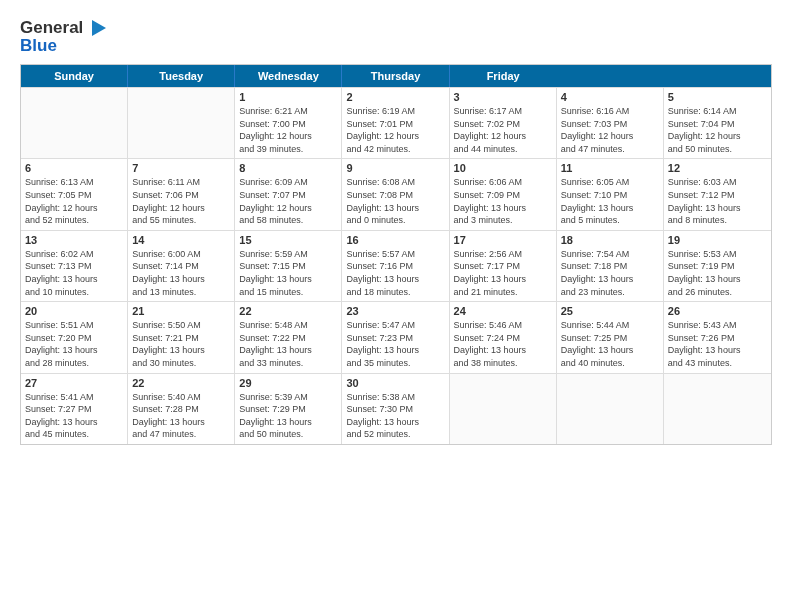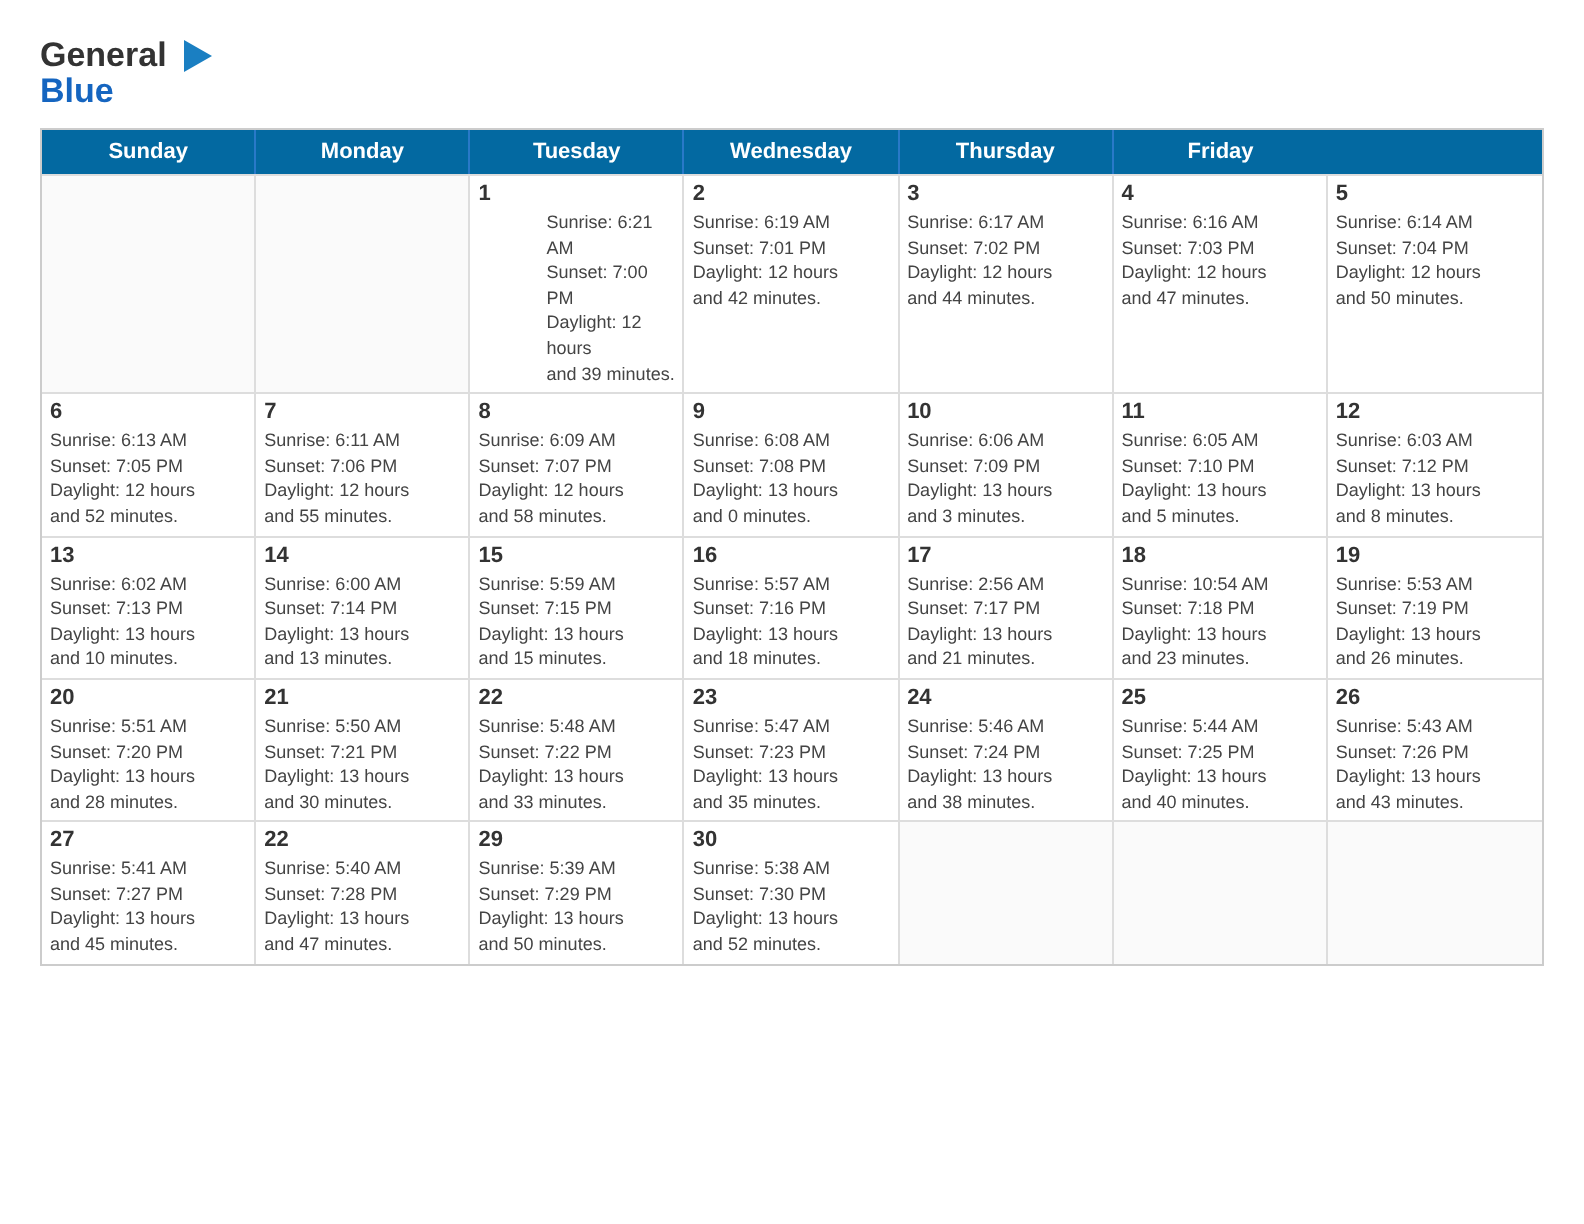--- a/index.html
+++ b/index.html
@@ -110,33 +110,32 @@
       </div>
     <div class="title-block">
       <div class="month-title"></div>
       <div class="subtitle"></div>
     </div>
   </div>
 
   <div class="calendar">
     <div class="cal-header">
     <div class="cal-header-cell">Sunday</div>
-        <div class="cal-header-cell">Monday</div>
         <div class="cal-header-cell">Tuesday</div>
         <div class="cal-header-cell">Wednesday</div>
         <div class="cal-header-cell">Thursday</div>
         <div class="cal-header-cell">Friday</div>
       </div>
     <div class="cal-body">
     <div class="cal-row">
           <div class="cal-cell empty"></div>
           <div class="cal-cell empty"></div>
           <div class="cal-cell">
             <span class="day-num">1</span>
-            <div class="cell-text" style="white-space: pre-line; margin-left: 34px;">Sunrise: 6:21 AM
+            <div class="cell-text" style="white-space: pre-line;">Sunrise: 6:21 AM
 Sunset: 7:00 PM
 Daylight: 12 hours
 and 39 minutes.</div>
           </div>
           <div class="cal-cell">
             <span class="day-num">2</span>
             <div class="cell-text" style="white-space: pre-line;">Sunrise: 6:19 AM
 Sunset: 7:01 PM
 Daylight: 12 hours
 and 42 minutes.</div>
@@ -245,21 +244,21 @@
           </div>
           <div class="cal-cell">
             <span class="day-num">17</span>
             <div class="cell-text" style="white-space: pre-line;">Sunrise: 2:56 AM
 Sunset: 7:17 PM
 Daylight: 13 hours
 and 21 minutes.</div>
           </div>
           <div class="cal-cell">
             <span class="day-num">18</span>
-            <div class="cell-text" style="white-space: pre-line;">Sunrise: 10:54 AM
+            <div class="cell-text" style="white-space: pre-line;">Sunrise: 7:54 AM
 Sunset: 7:18 PM
 Daylight: 13 hours
 and 23 minutes.</div>
           </div>
           <div class="cal-cell">
             <span class="day-num">19</span>
             <div class="cell-text" style="white-space: pre-line;">Sunrise: 5:53 AM
 Sunset: 7:19 PM
 Daylight: 13 hours
 and 26 minutes.</div>

